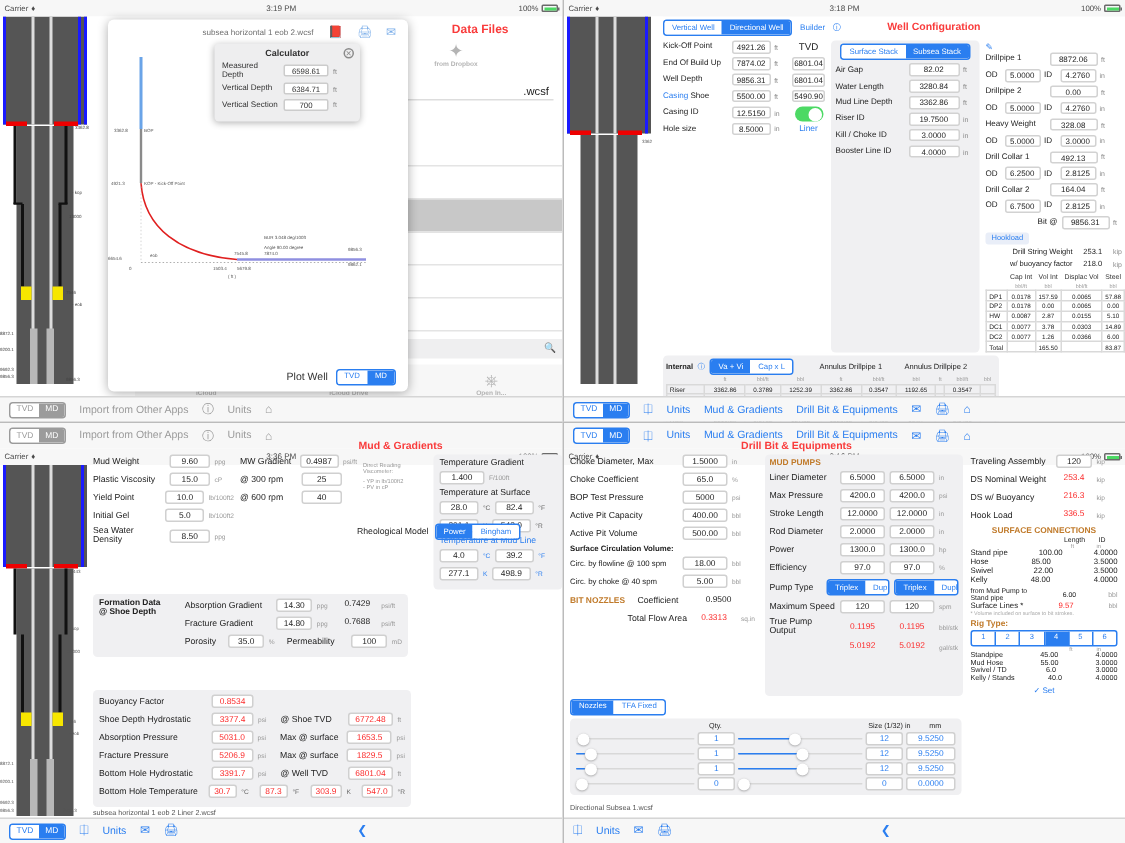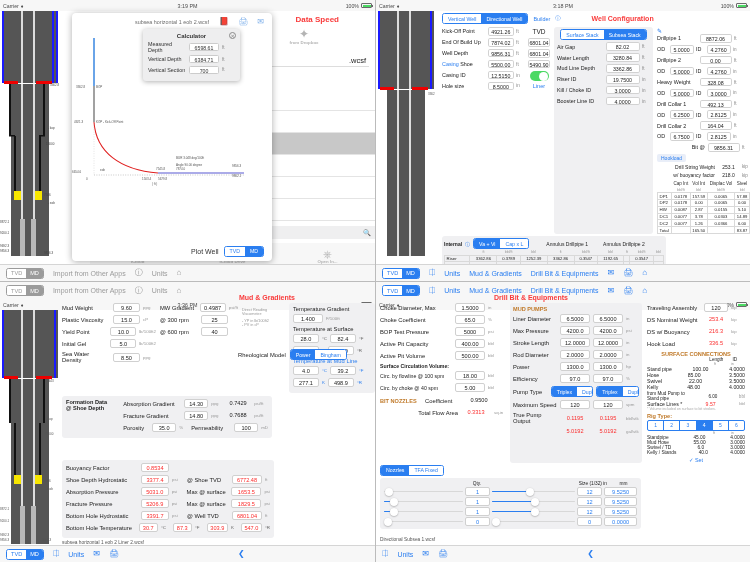--- a/index.html
+++ b/index.html
@@ -181,21 +181,21 @@
           <text x="0" y="212">8872.1</text>
           <text x="0" y="223">9200.1</text>
           <text x="0" y="236">9692.3</text>
           <text x="0" y="241">9856.3</text>
           <text x="44" y="243">9856.3</text>
         </g>
       </svg>
     </div>
 
     <div class="df">
-      <div class="df-title ttl">Data Speed</div>
+      <div class="df-title ttl">Data Files</div>
       <div class="df-cloud">
         <div>
             <div class="cl">☁</div>
             <div class="lb">iCloud</div>
           </div>
         <div>
             <div class="cl">☁</div>
             <div class="lb">iCloud Drive</div>
           </div>
         <div>

